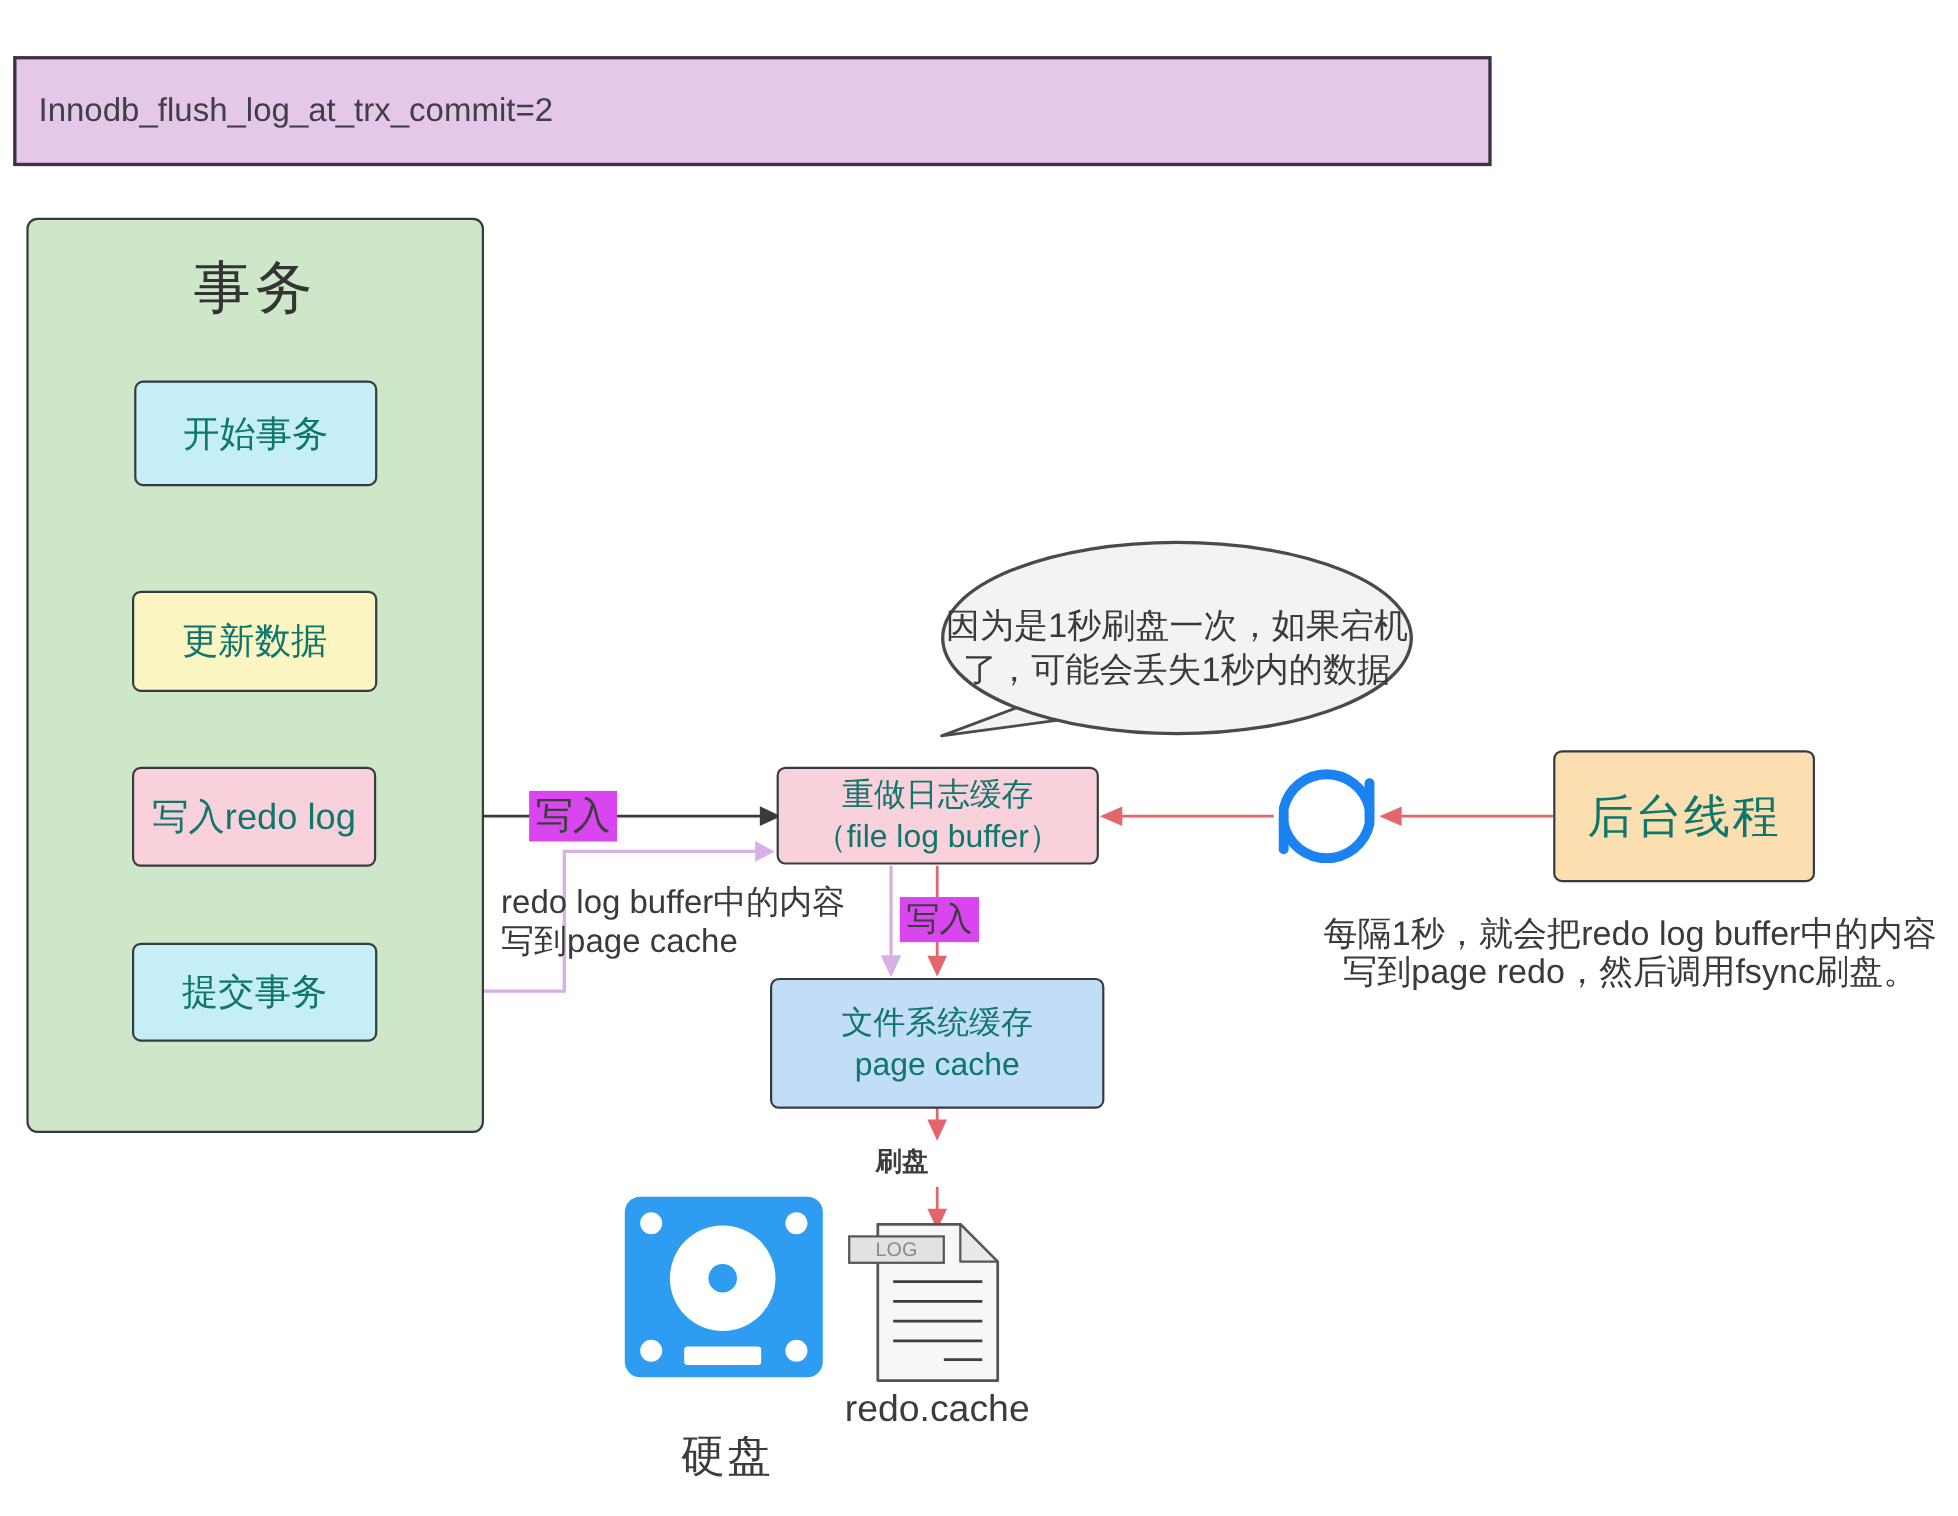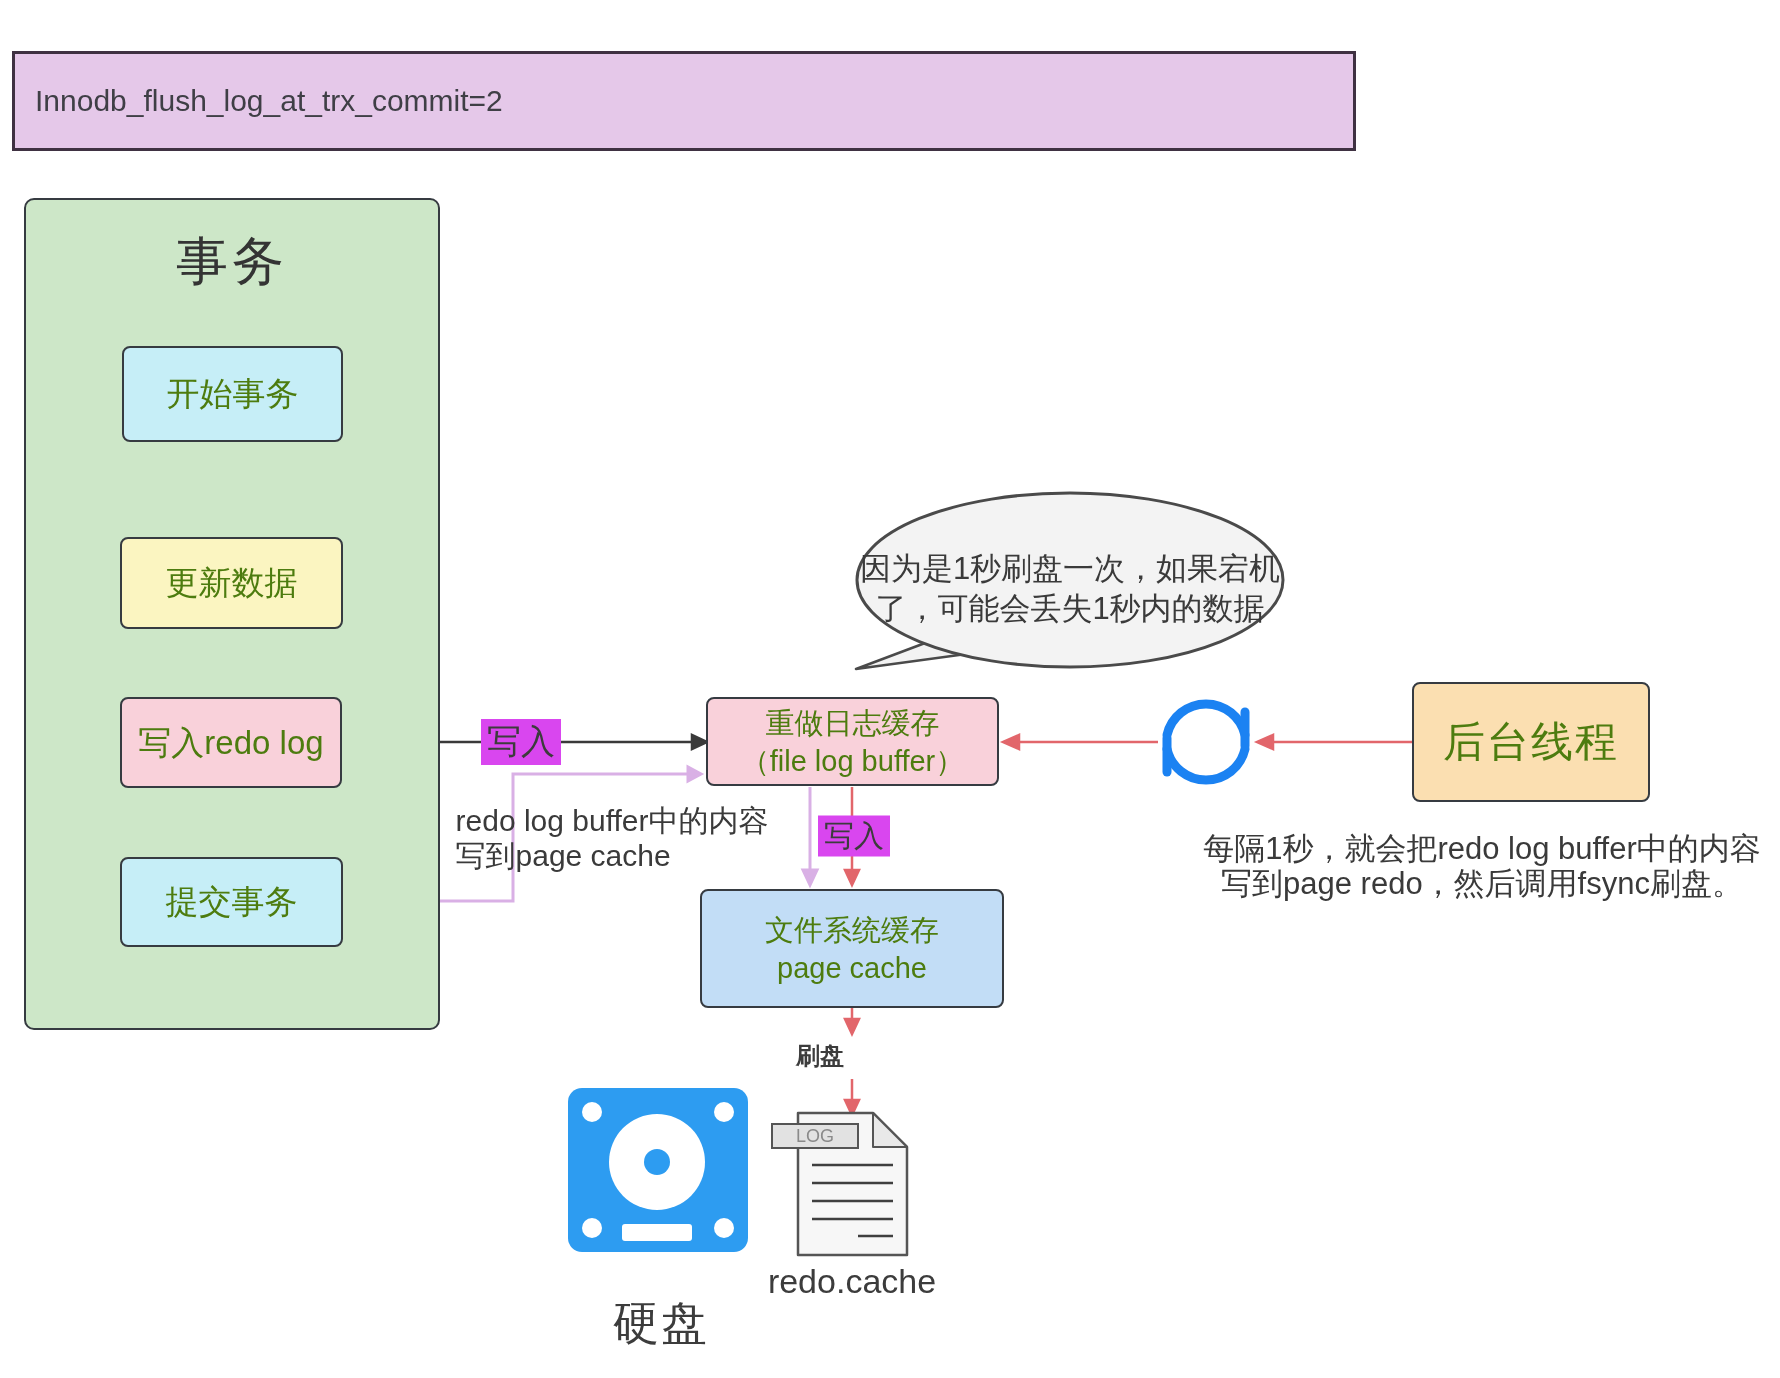--- a/index.html
+++ b/index.html
@@ -1,21 +1,21 @@
 <!DOCTYPE html>
 <html><head>
 <meta charset="utf-8">
 <style>
   html,body{margin:0;padding:0;background:#ffffff;}
   body{font-family:"Liberation Sans",sans-serif;color:#3c3c3c;}
   .canvas{position:relative;width:1780px;height:1378px;background:#fff;overflow:hidden;}
   .overlay{position:absolute;left:0;top:0;width:1780px;height:1378px;}
   .box{position:absolute;border:2.5px solid #363b41;border-radius:8px;
        display:flex;flex-direction:column;align-items:center;justify-content:center;
-       text-align:center;color:#4d7c0f;box-sizing:border-box;line-height:1.2;}
+       text-align:center;color:#0f766e;box-sizing:border-box;line-height:1.2;}
   .banner{position:absolute;left:12px;top:24px;width:1344px;height:100px;
           background:#e5c8e9;border:3px solid #3f3142;box-sizing:border-box;
           display:flex;align-items:center;font-size:30px;color:#3f3f46;margin-top:27px;}
   .banner span{margin-left:20px;}
   .panel{position:absolute;left:24px;top:198px;width:416px;height:832px;
          background:#cde7c8;border:2.5px solid #363b41;border-radius:10px;box-sizing:border-box;}
   .panel-title{position:absolute;left:232px;top:262px;transform:translate(-50%,-50%);
                font-size:52px;font-weight:500;color:#343434;letter-spacing:4px;}
   .step{font-size:33px;}
   .cyan{background:#c6eef7;}
@@ -145,20 +145,20 @@
     <div>redo log buffer中的内容</div>
     <div>写到page cache</div>
   </div>
 
   <div class="lbl bgw" style="left:854px;top:836px;font-size:30px;">写入</div>
 
   <div class="lbl" style="left:820px;top:1056px;font-size:24px;font-weight:bold;">刷盘</div>
 
   <div class="lbl" style="left:852px;top:1281px;font-size:34px;">redo.cache</div>
 
-  <div class="lbl" style="left:661px;top:1324px;font-size:46px;letter-spacing:2px;text-align:center;">硬盘</div>
+  <div class="lbl" style="left:661px;top:1324px;font-size:40px;letter-spacing:2px;text-align:center;">硬盘</div>
 
   <div class="note-text">
     <div>每隔1秒，就会把redo log buffer中的内容</div>
     <div>写到page redo，然后调用fsync刷盘。</div>
   </div>
 
 </div>
 
 </body></html>

